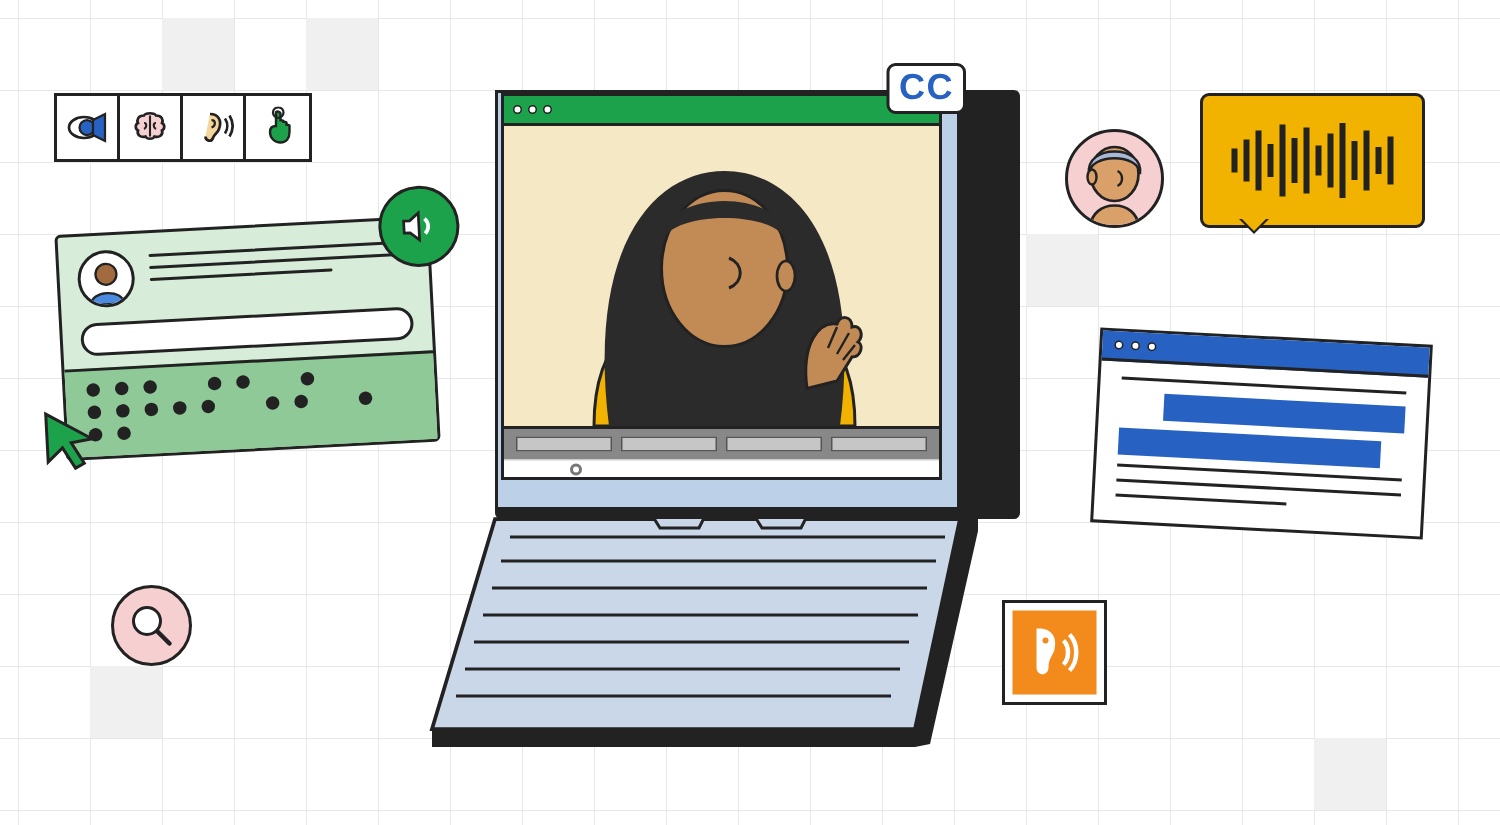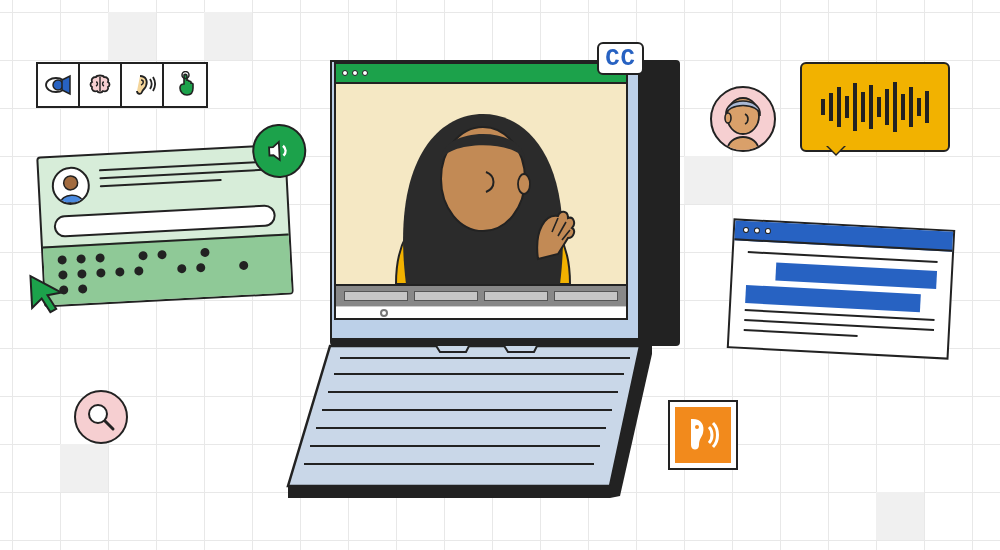--- a/index.html
+++ b/index.html
@@ -128,21 +128,21 @@
       height: 12px; background:#fff; position:relative; border-top:1px solid #ccc;
     }
     .progress-dot {
       position:absolute; top:2px; left:44px; width:8px; height:8px;
       background:#fff; border:2px solid #777; border-radius:50%;
     }
     .cc-badge {
       position:absolute; top:-22px; right:-18px; background:#fff;
       border:2px solid #222; border-radius:6px; padding:1px 6px;
       font-weight:bold; color:#2762c2; font-size:24px; letter-spacing:1px;
-      font-family: Liberation Mono, monospace;
+      font-family: Liberation Sans, sans-serif;
     }
     .laptop-base {
       position: relative; z-index:1; margin-top:-10px;
     }
     
     .avatar-circle {
       position:absolute; top:86px; left:710px;
       width:66px; height:66px; border-radius:50%;
       background:#f6cfd1; border:2px solid #222;
       display:flex; align-items:center; justify-content:center; overflow:hidden;

